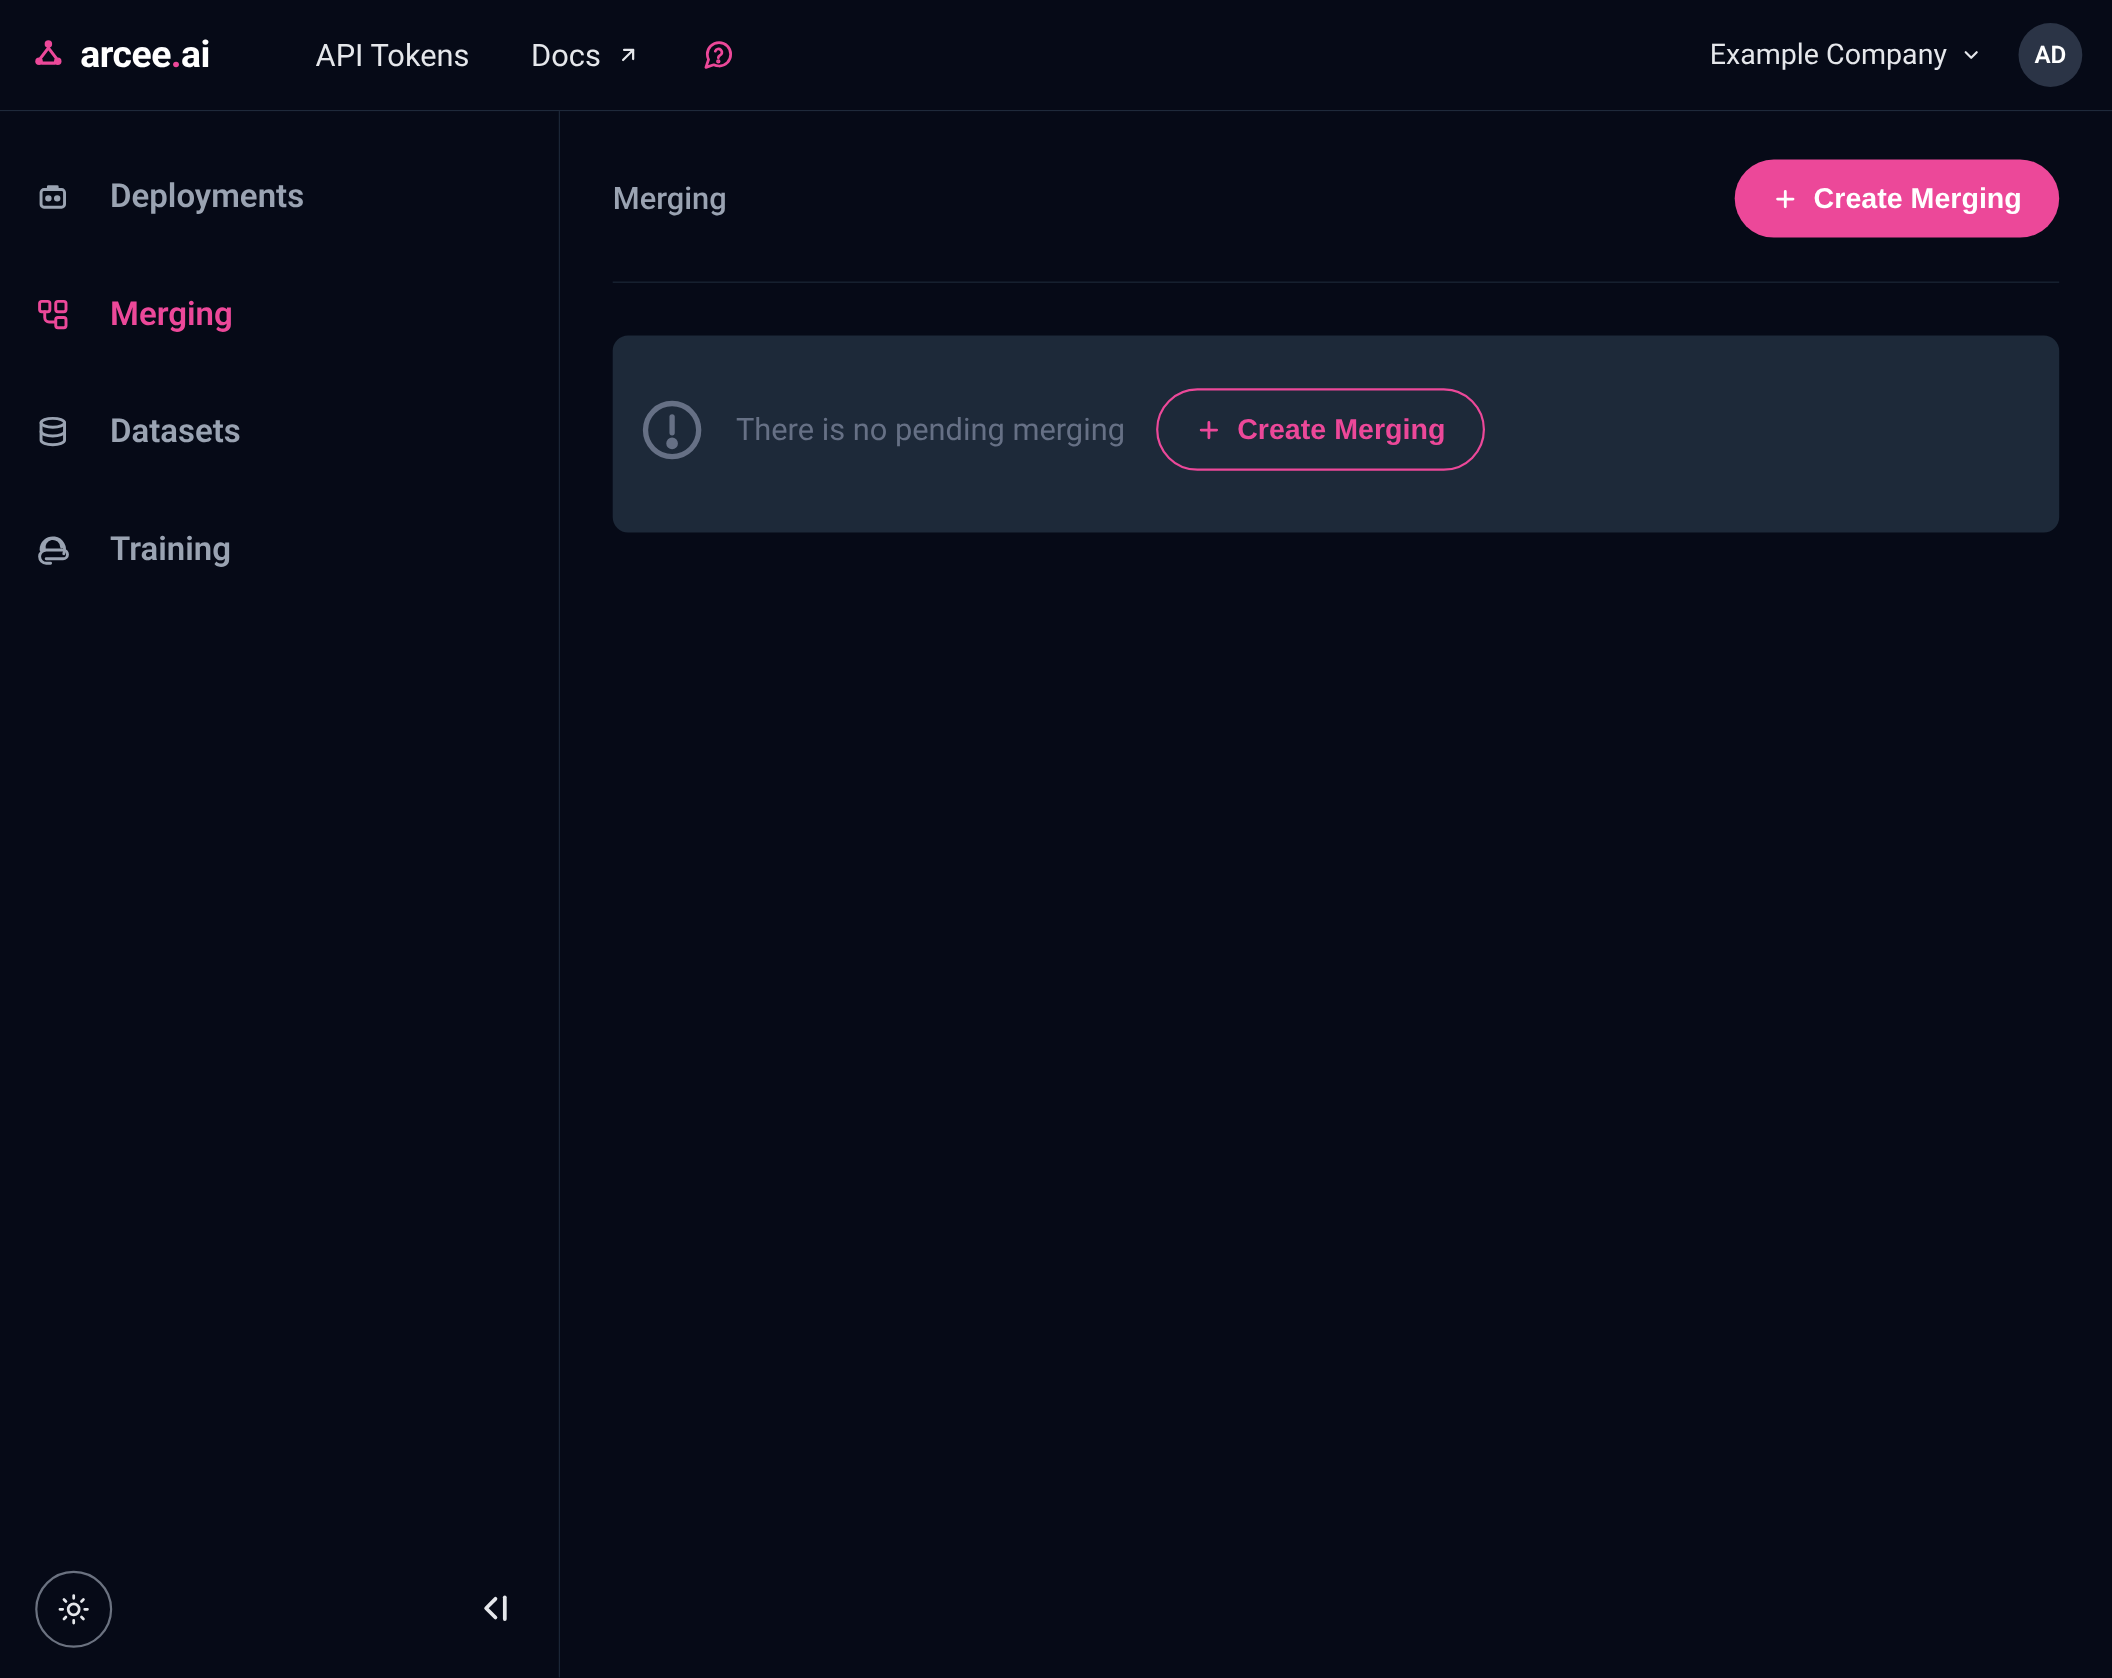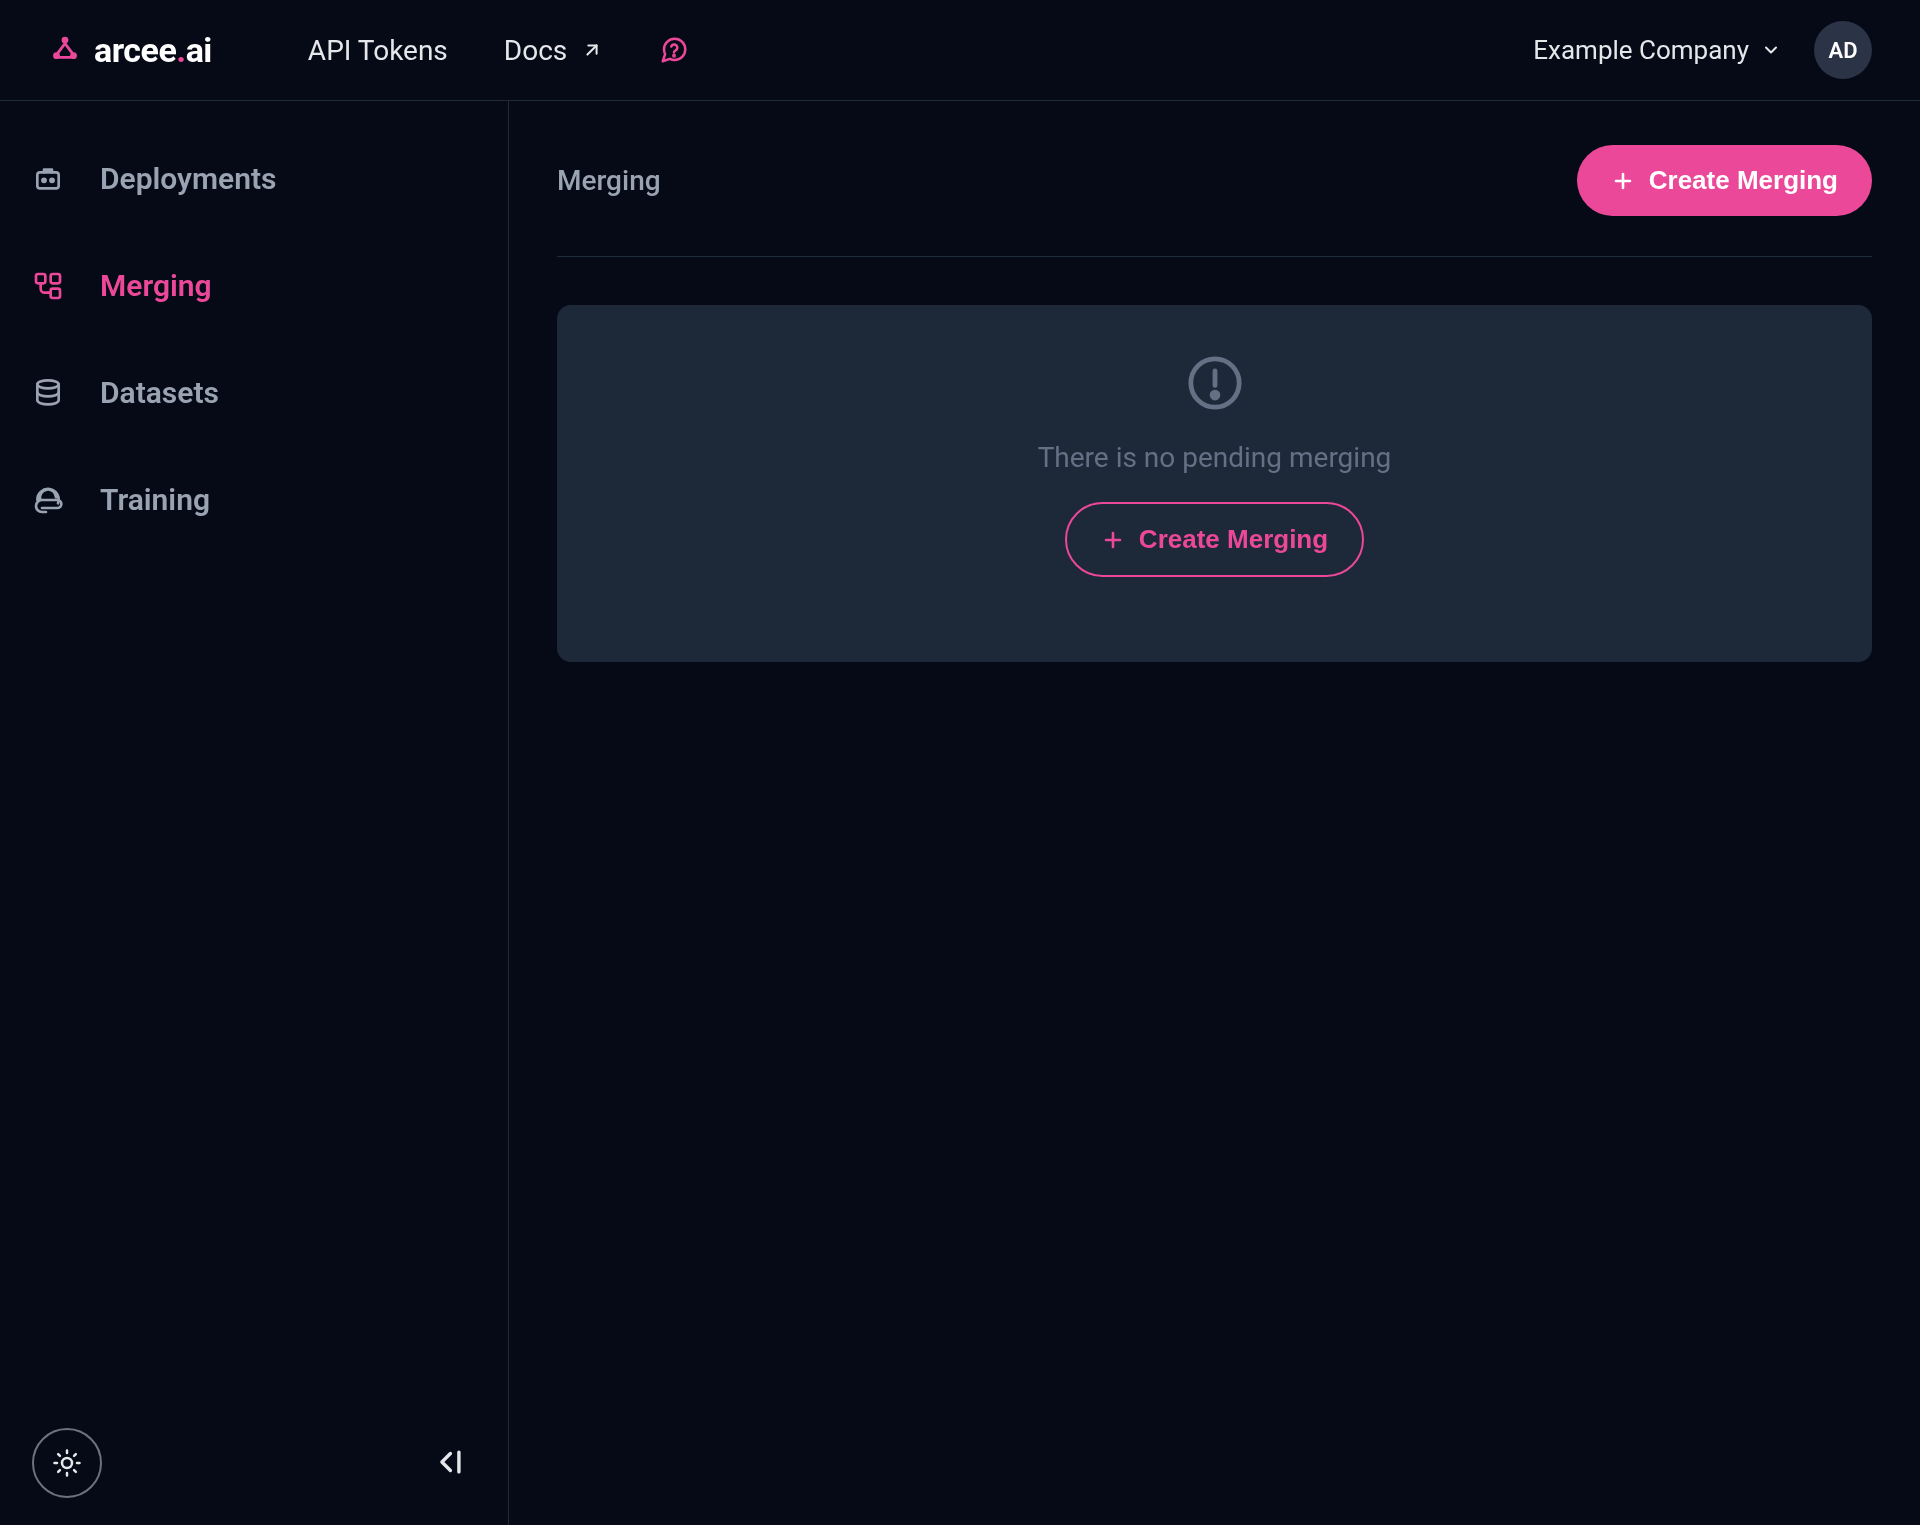--- a/index.html
+++ b/index.html
@@ -21,21 +21,21 @@
     background:var(--bg);
     color:var(--text);
     font-family:-apple-system,BlinkMacSystemFont,"Segoe UI",Roboto,"Helvetica Neue",Arial,sans-serif;
     font-size:16px;
   }
   
   .header{
     display:flex;
     align-items:center;
     height:100px;
-    padding:0 48px;
+    padding:0 27px;
     border-bottom:1px solid var(--divider);
     gap:48px;
   }
   .brand{
     display:flex;
     align-items:center;
     gap:12px;
     font-weight:700;
     font-size:34px;
     letter-spacing:-.5px;
@@ -141,22 +141,22 @@
   .btn-outline{
     background:transparent;color:var(--pink);
     border:2px solid var(--pink);
   }
   .btn svg{width:24px;height:24px;}
 
   .empty-card{
     margin-top:48px;
     background:var(--panel);
     border-radius:14px;
-    padding:48px 24px 85px;
-    display:flex;flex-direction:column;align-items:center;gap:28px;
+    padding:48px 24px 56px;
+    display:flex;flex-direction:row;align-items:center;gap:28px;
   }
   .empty-title{
     color:var(--muted2);font-size:28px;
   }
   .alert-icon-wrap{
     width:60px;height:60px;display:flex;align-items:center;justify-content:center;
   }
 </style>
 </head>
 <body>

